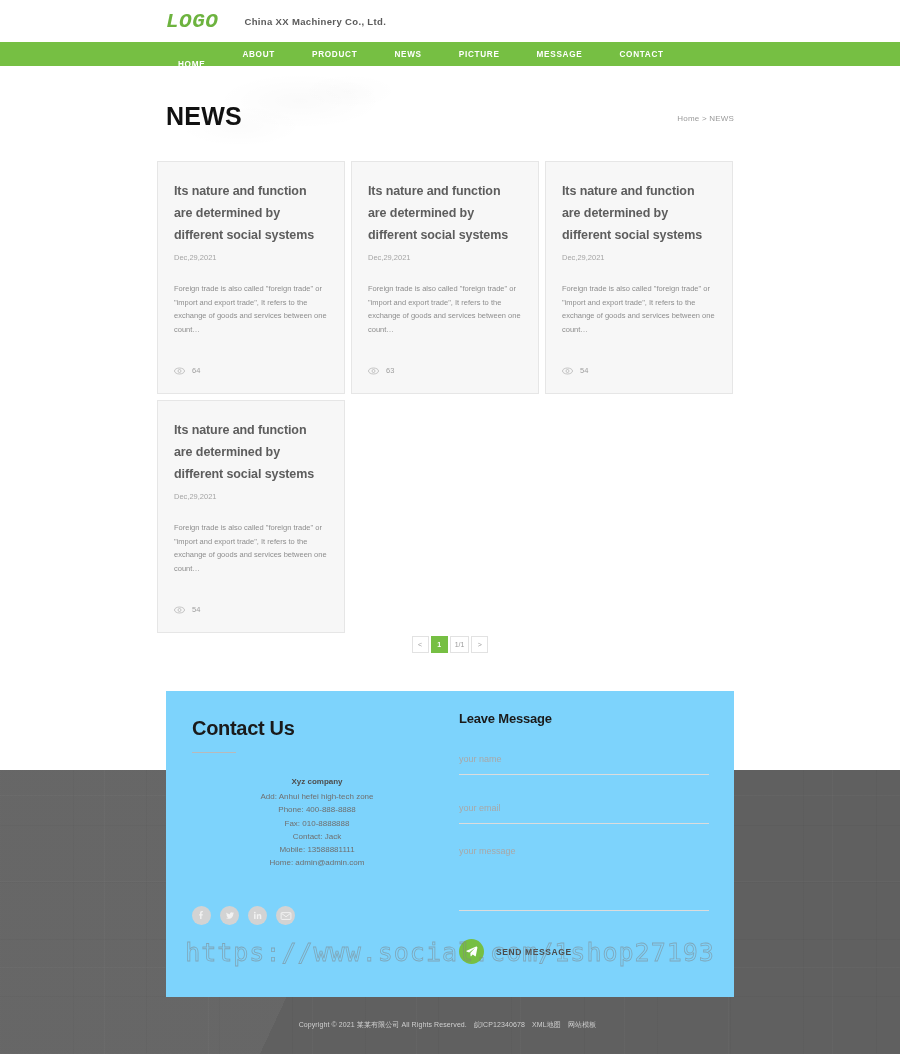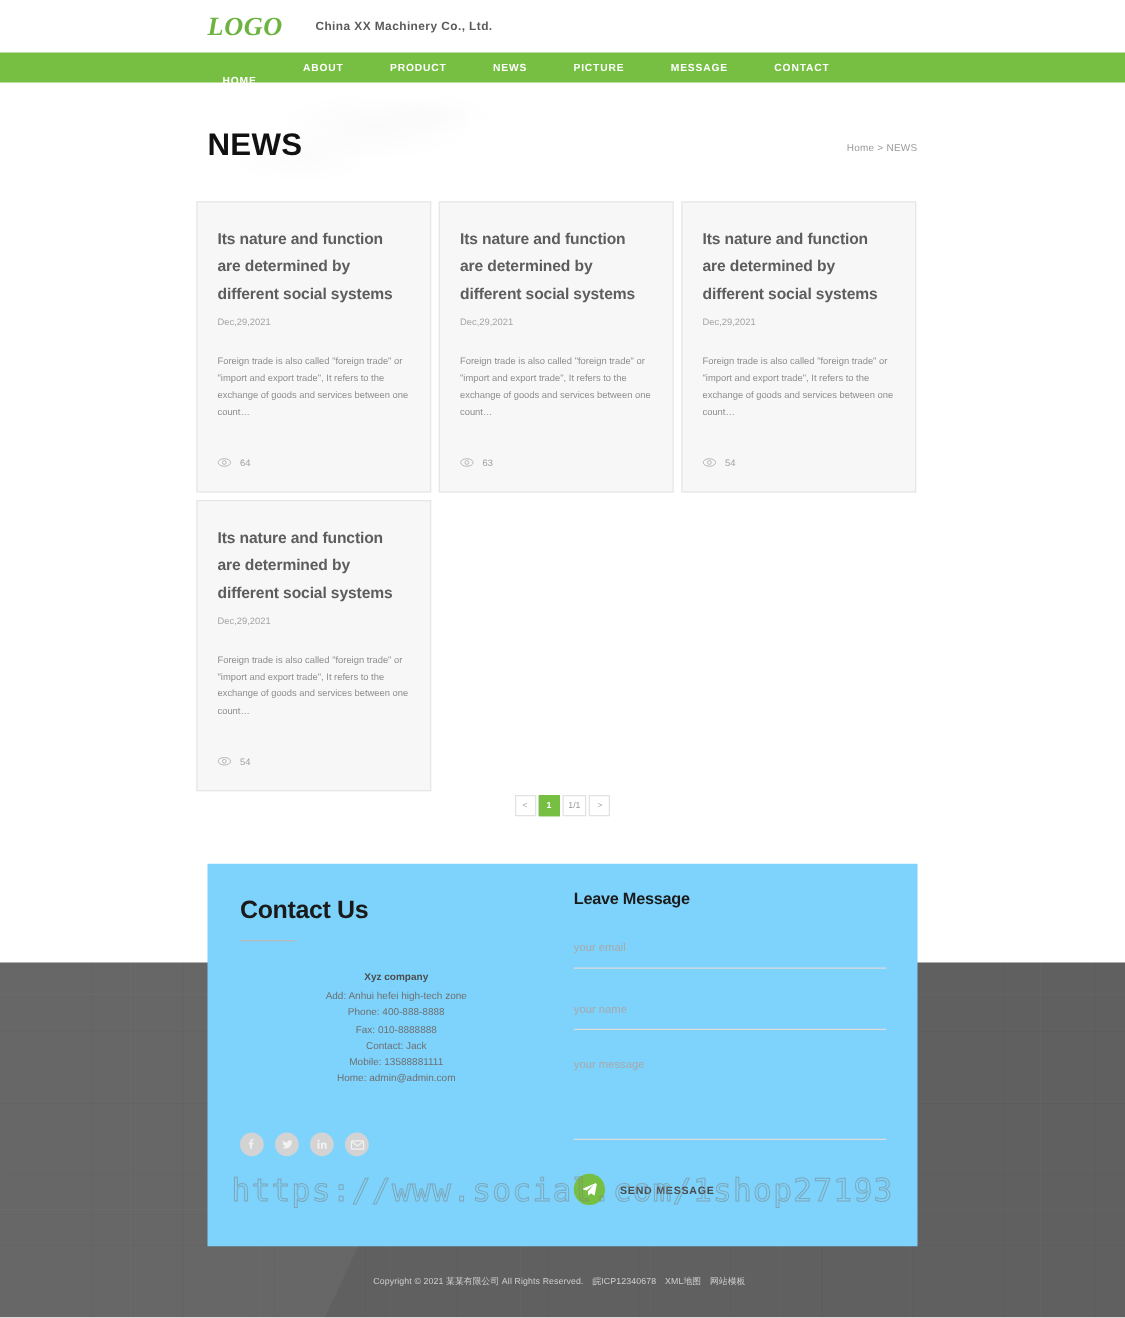--- a/index.html
+++ b/index.html
@@ -36,21 +36,21 @@
     width: 900px; height: 42px;
     background: #ffffff;
     z-index: 3;
   }
   .header-inner {
     position: absolute; left: 166px; top: 0;
     width: 568px; height: 42px;
     display: flex; align-items: center;
   }
   .logo-text {
-    font-family: Liberation Serif, serif;
+    font-family: Liberation Mono, monospace;
     font-size: 21px;
     font-weight: bold;
     font-style: italic;
     color: #6db33f;
     letter-spacing: 0.5px;
   }
   .company-name {
     margin-left: 26px;
     font-size: 9.5px;
     font-weight: bold;
@@ -473,24 +473,24 @@
         <svg width="12" height="10" viewBox="0 0 16 13">
             <rect x="1.5" y="2" width="13" height="9" rx="1" fill="none" stroke="#f2f2f2" stroke-width="1.3"></rect>
             <path d="M2 3l6 4.5L14 3" fill="none" stroke="#f2f2f2" stroke-width="1.3"></path>
           </svg>
       </div>
     </div>
 
     <div class="contact-right">
       <div class="form-heading">Leave Message</div>
       <div class="field">
+        <input type="text" placeholder="your name" style="">
+      </div>
+      <div class="field">
         <input type="text" placeholder="your email" style="">
-      </div>
-      <div class="field">
-        <input type="text" placeholder="your name" style="">
       </div>
       <div class="field message">
         <textarea placeholder="your message" style=""></textarea>
       </div>
     </div>
 
     <div class="send-row">
       <div class="send-circle">
         <svg width="13" height="13" viewBox="0 0 16 16">
             <path d="M14.5 1.6L1.8 7.1c-.4.2-.4.7 0 .8l3.3 1.2 7.4-5.6-5.9 6.3.2 3.6c0 .4.5.6.8.3l1.9-1.9 2.9 2.1c.3.2.8.1.9-.3l2-10.5c.1-.4-.4-.7-.8-.5z" fill="#ffffff"></path>

